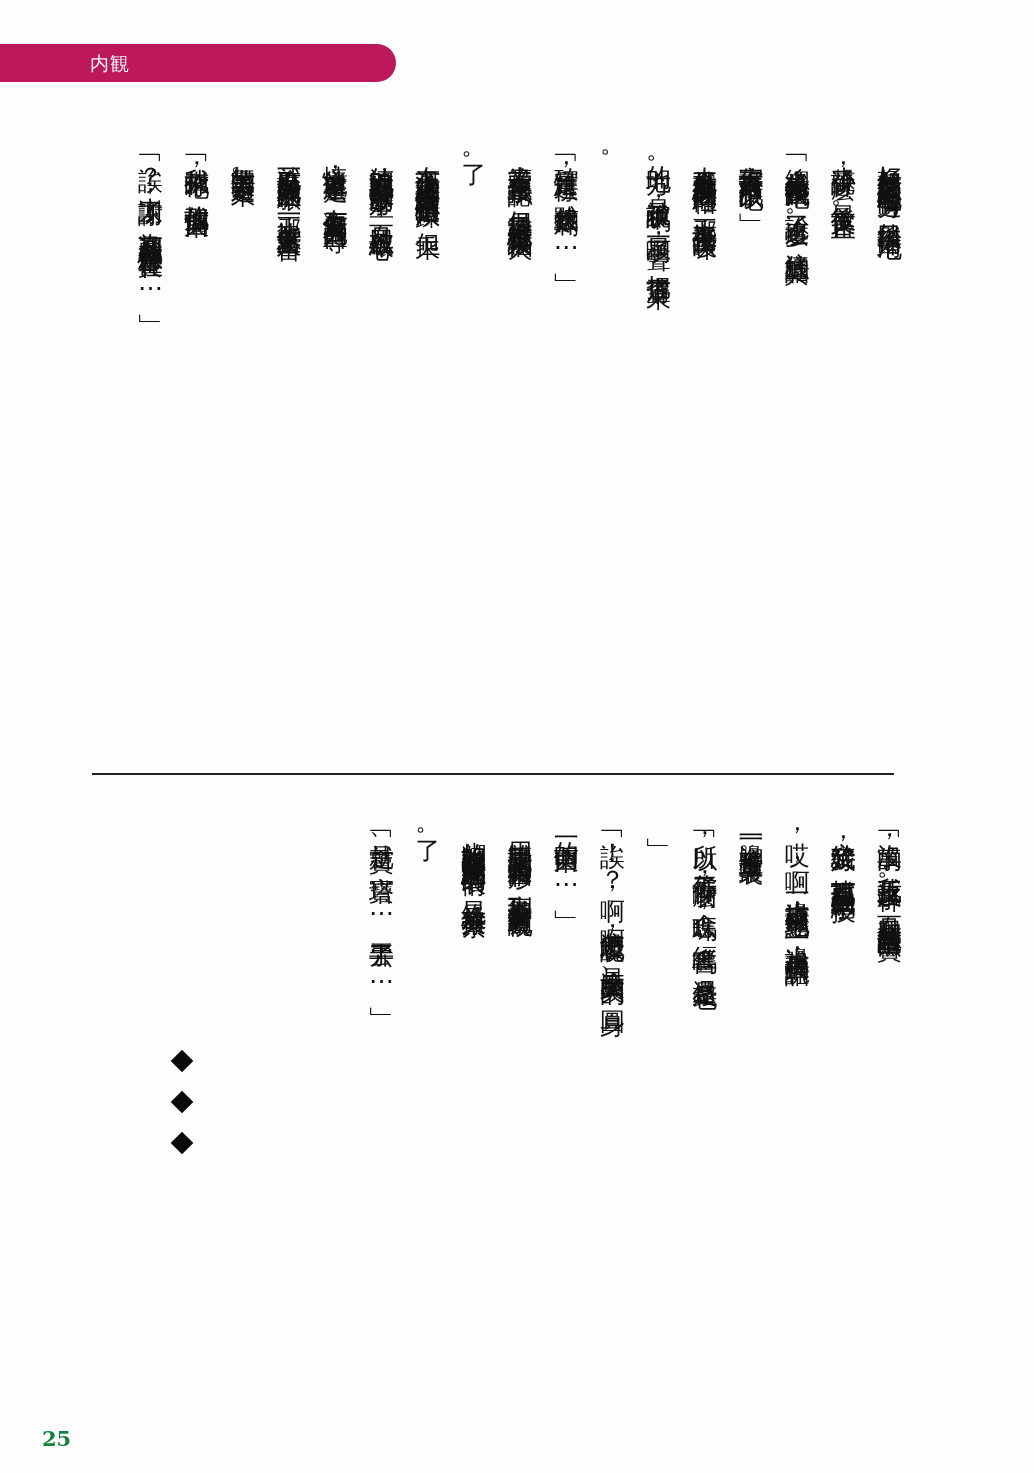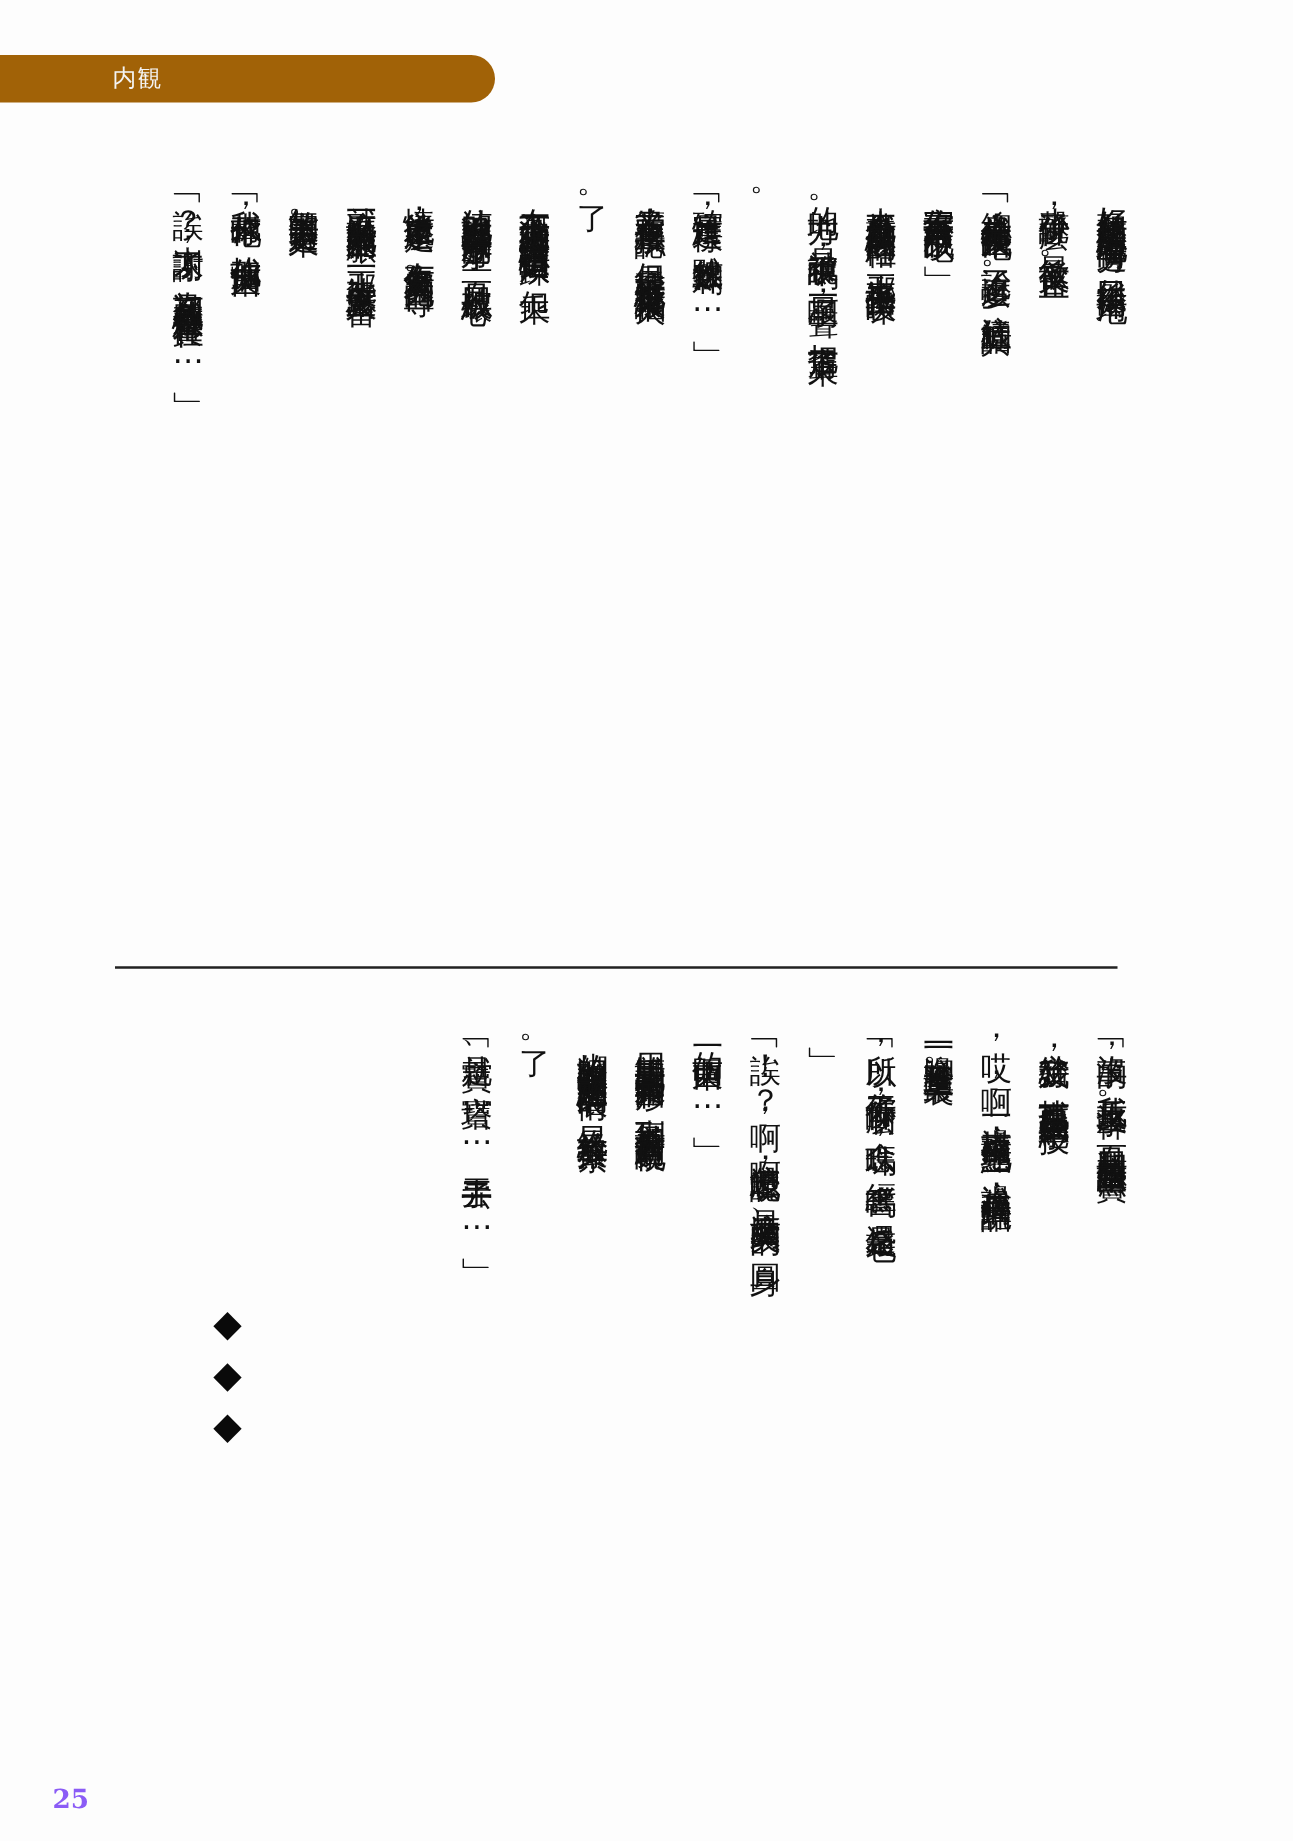--- a/index.html
+++ b/index.html
@@ -2,21 +2,21 @@
 <html><head>
 <meta charset="utf-8">
 <style>
   html, body { margin: 0; padding: 0; background: #fdfdfd; }
   body {
     width: 1034px; height: 1473px; position: relative; overflow: hidden;
     font-family: "DejaVu Sans", sans-serif; color: #111;
   }
   .header-bar {
     position: absolute; left: 0; top: 44px; width: 396px; height: 38px;
-    background: #a16207; border-radius: 0 19px 19px 0;
+    background: #be185d; border-radius: 0 19px 19px 0;
   }
   .header-title {
     position: absolute; left: 90px; top: 6px; color: #f4f4f4;
     font-size: 19px; line-height: 26px; letter-spacing: 1px;
   }
   .section {
     position: absolute; right: 128px;
     display: flex; flex-direction: row-reverse; align-items: flex-start;
   }
   .section.top { top: 146px; height: 590px; }
@@ -29,21 +29,21 @@
   .divider {
     position: absolute; left: 92px; top: 773px; width: 802px; height: 2px; background: #222;
   }
   .scene-break {
     position: absolute; left: 170px; top: 1053px; width: 24px;
     display: flex; flex-direction: column; align-items: center; gap: 25px;
   }
   .diamond { width: 16px; height: 16px; background: #0a0a0a; transform: rotate(45deg); }
   .page-number {
     position: absolute; left: 42px; top: 1426px;
-    font-family: "DejaVu Serif", serif; font-weight: bold; font-size: 21px; color: #8b5cf6;
+    font-family: "DejaVu Serif", serif; font-weight: bold; font-size: 21px; color: #15803d;
   }
 </style>
 </head>
 <body>
 
 <div class="header-bar">
   <span class="header-title">内観</span>
 </div>
 
 <div class="section top">

